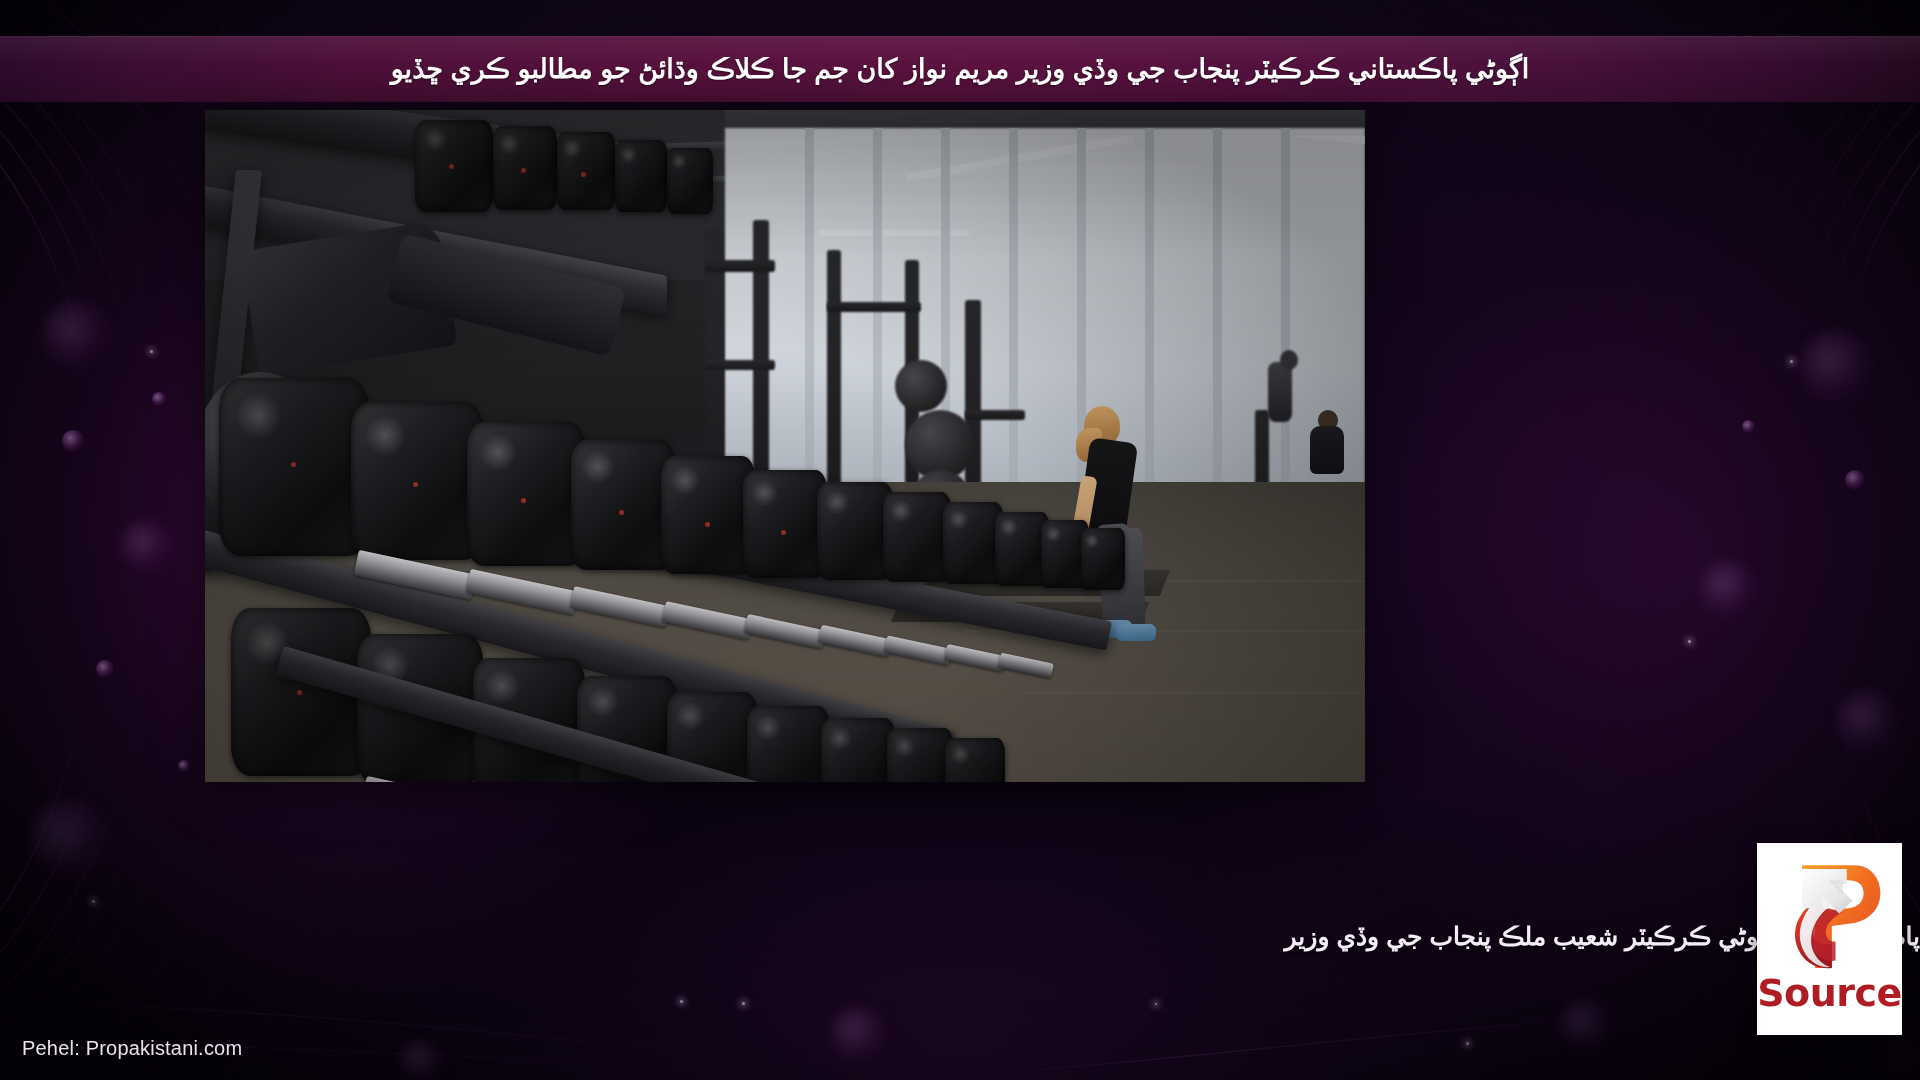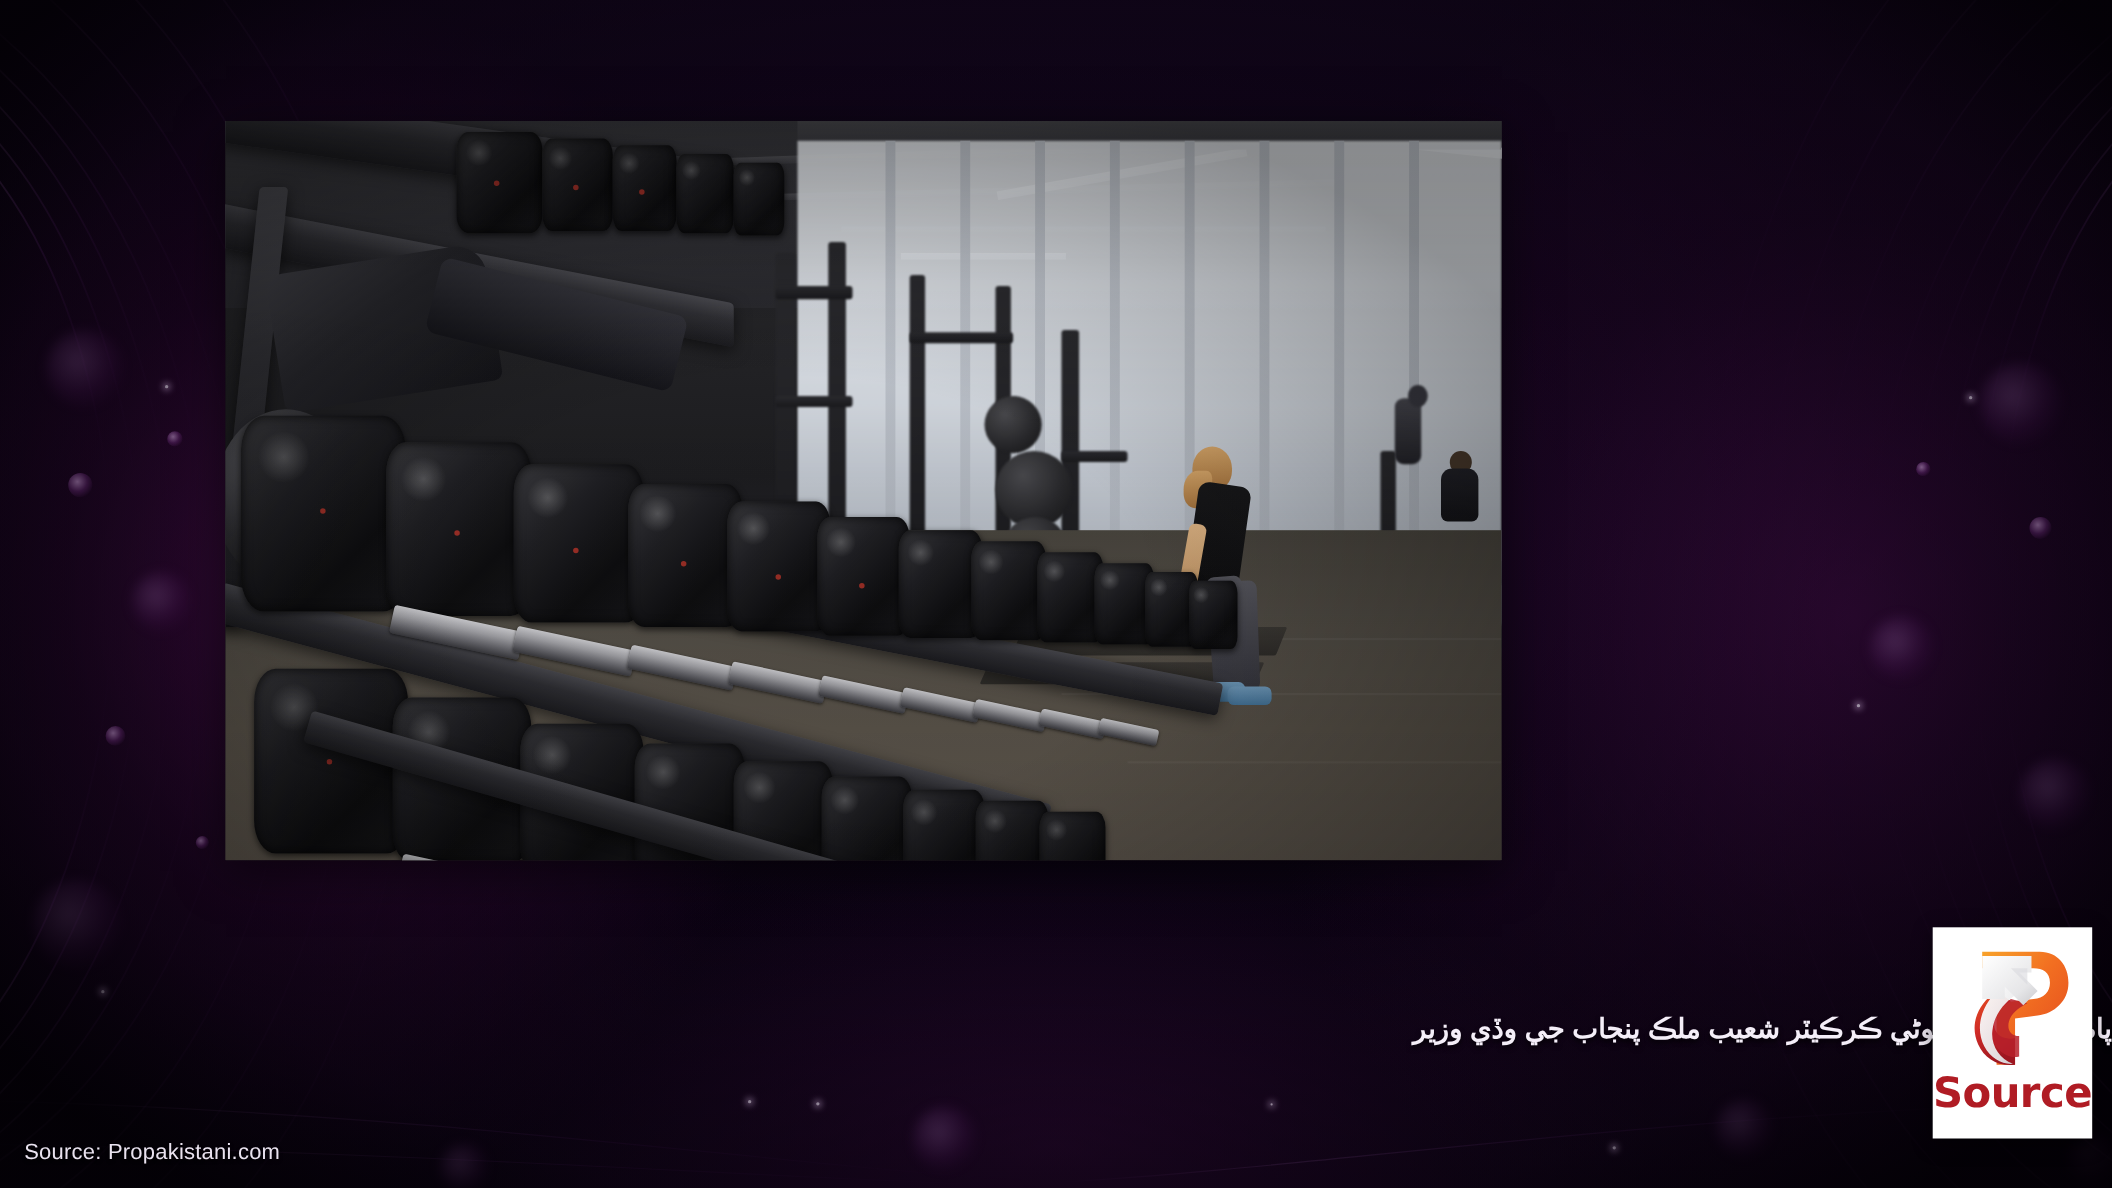--- a/index.html
+++ b/index.html
@@ -278,20 +278,23 @@
     <div class="spark" style="left:1790px; top:360px; width:3px; height:3px;"></div>
     <div class="spark" style="left:1688px; top:640px; width:3px; height:3px;"></div>
     <div class="spark" style="left:680px;  top:1000px;width:3px; height:3px;"></div>
     <div class="spark" style="left:742px;  top:1002px;width:3px; height:3px;"></div>
     <div class="spark" style="left:1155px; top:1003px;width:2px; height:2px;"></div>
     <div class="spark" style="left:1466px; top:1042px;width:3px; height:3px;"></div>
   </div>
 
   <div class="bg-vignette"></div>
 
+  <div class="header-bar">
+    <div class="headline">اڳوڻي پاڪستاني ڪرڪيٽر پنجاب جي وڏي وزير مريم نواز کان جم جا ڪلاڪ وڌائڻ جو مطالبو ڪري ڇڏيو</div>
+  </div>
 
   <div class="photo-frame">
     <div class="photo">
       <div class="gym-room"></div>
 
       <div class="ceiling"></div>
       <div class="ceiling-beam" style="left:430px; top:24px;  width:600px; height:7px; transform:rotate(-2deg);"></div>
       <div class="ceiling-beam" style="left:470px; top:60px;  width:540px; height:6px; transform:rotate(-1.5deg);"></div>
       <div class="ceiling-beam" style="left:560px; top:96px;  width:440px; height:5px;"></div>
       <div class="ceiling-beam" style="left:880px; top:10px;  width:290px; height:10px; transform:rotate(6deg); background:linear-gradient(180deg,#f4f4f6,#cfcfd4); opacity:0.85;"></div>
@@ -429,21 +432,21 @@
       </div>
 
       <div class="photo-shade"></div>
     </div>
   </div>
 
   <div class="caption">
     <span>پاڪستان جي اڳوڻي ڪرڪيٽر شعيب ملڪ پنجاب جي وڏي وزير</span>
   </div>
 
-  <div class="source">Source: Propakistani.com</div>
+  <div class="source">Pehel: Propakistani.com</div>
 
   <div class="logo-card">
     <svg class="logo-mark" viewBox="0 0 120 128">
       <defs>
         <linearGradient id="oRange" x1="0" y1="0" x2="1" y2="1">
           <stop offset="0%" stop-color="#f8a22a"></stop>
           <stop offset="45%" stop-color="#f26f21"></stop>
           <stop offset="100%" stop-color="#e2471f"></stop>
         </linearGradient>
         <linearGradient id="redG" x1="0" y1="0" x2="0.4" y2="1">

